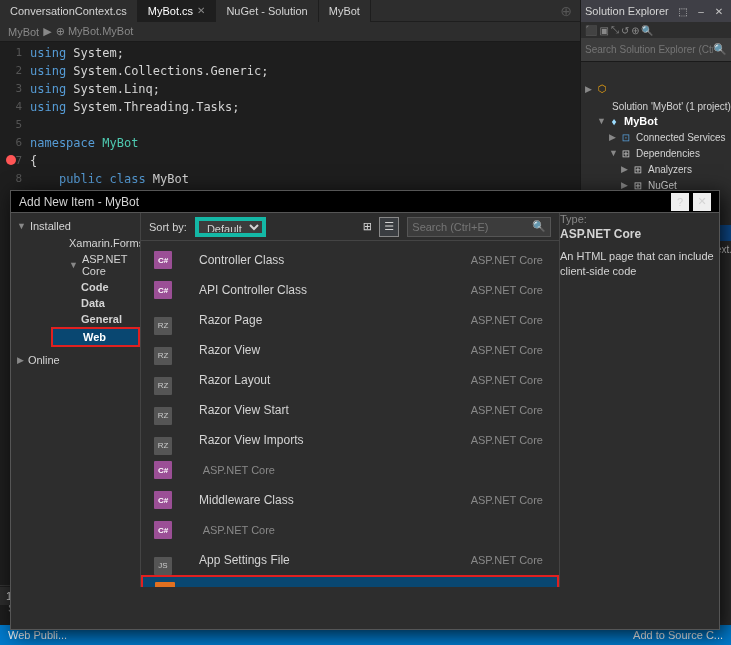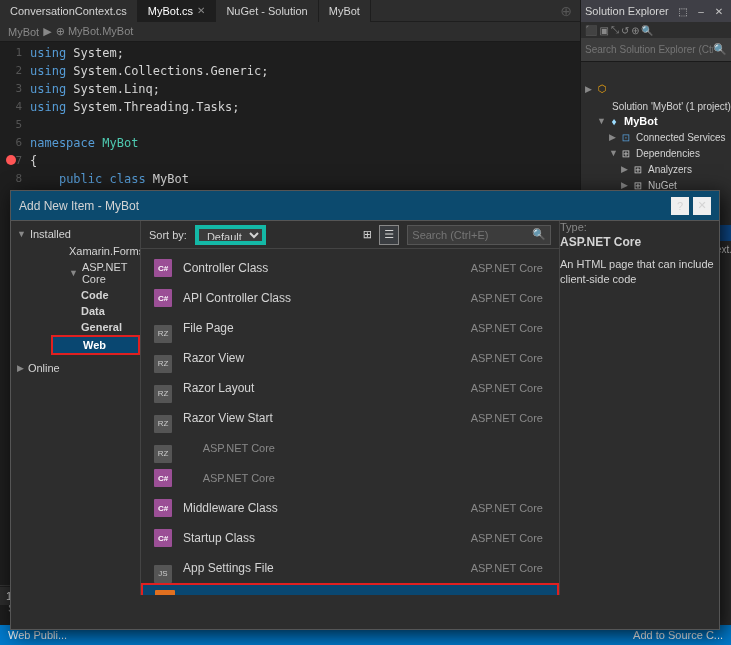--- a/index.html
+++ b/index.html
@@ -56,21 +56,21 @@
     .tree-label.highlight { color: #fff; font-weight: bold; }
     .wwwroot-item { background: #0e4d92; }
     .wwwroot-item .tree-label { color: #fff; }
 
     
     .modal-overlay {
       position: absolute; top: 190px; left: 10px; width: 710px; height: 440px;
       background: #2d2d2d; border: 1px solid #555; box-shadow: 4px 4px 20px rgba(0,0,0,0.8); z-index: 10;
     }
     .modal-titlebar {
-      background: #0c4a6e; height: 30px; display: flex; align-items: center; justify-content: space-between; padding: 0 8px; border-bottom: 1px solid #555;
+      background: #000000; height: 22px; display: flex; align-items: center; justify-content: space-between; padding: 0 8px; border-bottom: 1px solid #555;
     }
     .modal-title { font-size: 12px; color: #d4d4d4; }
     .modal-controls { display: flex; gap: 4px; }
     .modal-ctrl-btn { width: 18px; height: 18px; display: flex; align-items: center; justify-content: center; color: #d4d4d4; font-size: 11px; cursor: pointer; border: 1px solid transparent; }
 
     .modal-body { display: flex; height: calc(100% - 26px - 38px); }
 
     
     .modal-left {
       width: 130px; background: #2d2d2d; border-right: 1px solid #444; padding: 4px 0;
@@ -92,21 +92,21 @@
     .view-icons { display: flex; gap: 2px; margin-left: auto; }
     .view-icon { width: 20px; height: 20px; display: flex; align-items: center; justify-content: center; color: #d4d4d4; font-size: 11px; cursor: pointer; border: 1px solid transparent; }
     .view-icon.active { border: 1px solid #888; background: #3a3d41; }
     .search-box { display: flex; align-items: center; background: #3c3c3c; border: 1px solid #555; height: 20px; padding: 0 4px; }
     .search-box input { background: transparent; border: none; outline: none; color: #d4d4d4; font-size: 11px; width: 120px; }
 
     .items-list { padding: 4px 0; }
     .item-row { display: flex; align-items: center; padding: 3px 8px; cursor: pointer; }
     .item-row.selected { background: #094771; }
     .item-icon { width: 28px; height: 24px; margin-right: 6px; display: flex; align-items: center; justify-content: center; flex-shrink: 0; }
-    .item-name { flex: 1; font-size: 12px; color: #d4d4d4; }
+    .item-name { flex: 1; font-size: 12px; color: #d4d4d4; margin-left: 16px; }
     .item-name.selected-text { color: #fff; }
     .item-category { width: 100px; font-size: 11px; color: #888; text-align: right; padding-right: 8px; }
 
     
     .modal-right {
       width: 160px; background: #2d2d2d; border-left: 1px solid #444; padding: 0;
     }
     .info-type-label { font-size: 11px; color: #888; margin-bottom: 2px; }
     .info-type-value { font-size: 12px; color: #d4d4d4; margin-bottom: 8px; font-weight: bold; }
     .info-desc { font-size: 11px; color: #d4d4d4; line-height: 1.4; }
@@ -408,21 +408,21 @@
               <div class="icon-cs">C#</div>
             </div>
           <span class="item-name">API Controller Class</span>
           <span class="item-category">ASP.NET Core</span>
         </div>
 
         <div class="item-row">
           <div class="item-icon">
               <div class="icon-generic">RZ</div>
             </div>
-          <span class="item-name">File Page</span>
+          <span class="item-name">Razor Page</span>
           <span class="item-category">ASP.NET Core</span>
         </div>
 
         <div class="item-row">
           <div class="item-icon">
               <div class="icon-generic">RZ</div>
             </div>
           <span class="item-name">Razor View</span>
           <span class="item-category">ASP.NET Core</span>
         </div>
@@ -440,20 +440,21 @@
               <div class="icon-generic">RZ</div>
             </div>
           <span class="item-name">Razor View Start</span>
           <span class="item-category">ASP.NET Core</span>
         </div>
 
         <div class="item-row">
           <div class="item-icon">
               <div class="icon-generic">RZ</div>
             </div>
+          <span class="item-name">Razor View Imports</span>
           <span class="item-category">ASP.NET Core</span>
         </div>
 
         <div class="item-row">
           <div class="item-icon">
               <div class="icon-cs">C#</div>
             </div>
           <span class="item-category">ASP.NET Core</span>
         </div>
 
@@ -462,21 +463,20 @@
               <div class="icon-cs">C#</div>
             </div>
           <span class="item-name">Middleware Class</span>
           <span class="item-category">ASP.NET Core</span>
         </div>
 
         <div class="item-row">
           <div class="item-icon">
               <div class="icon-cs">C#</div>
             </div>
-          <span class="item-name">Startup Class</span>
           <span class="item-category">ASP.NET Core</span>
         </div>
 
         <div class="item-row">
           <div class="item-icon">
               <div class="icon-generic">JS</div>
             </div>
           <span class="item-name">App Settings File</span>
           <span class="item-category">ASP.NET Core</span>
         </div>

